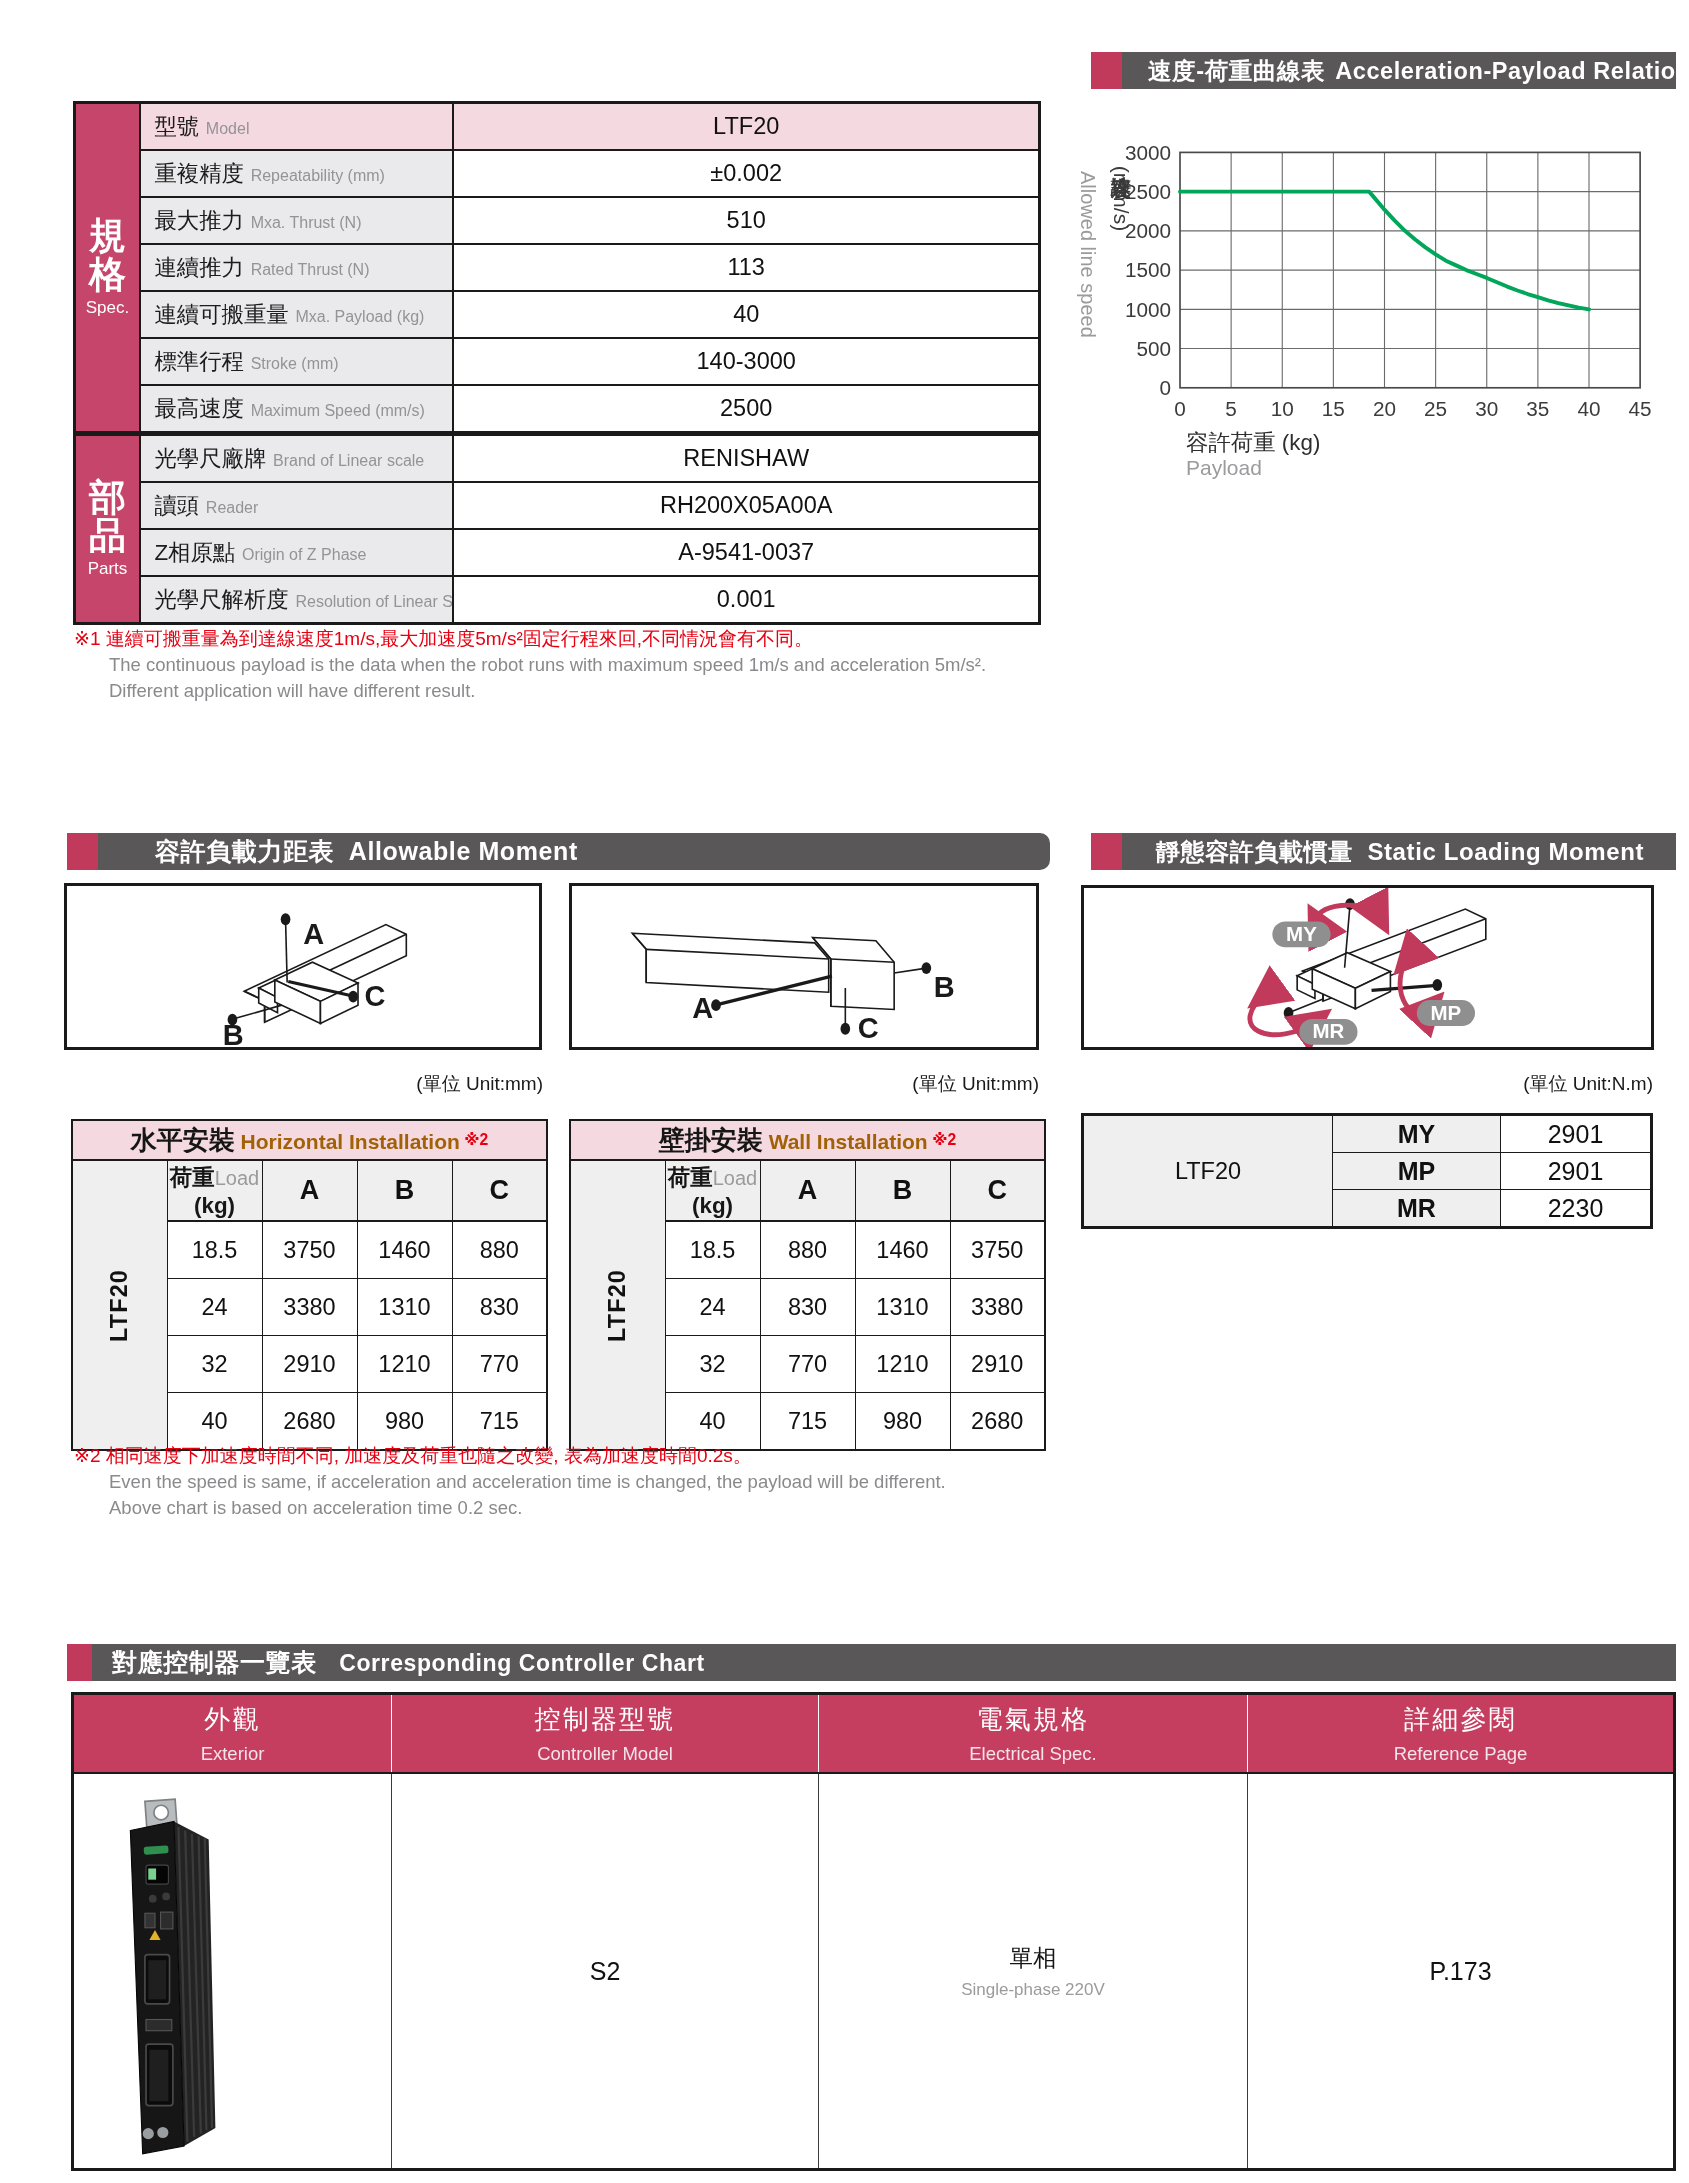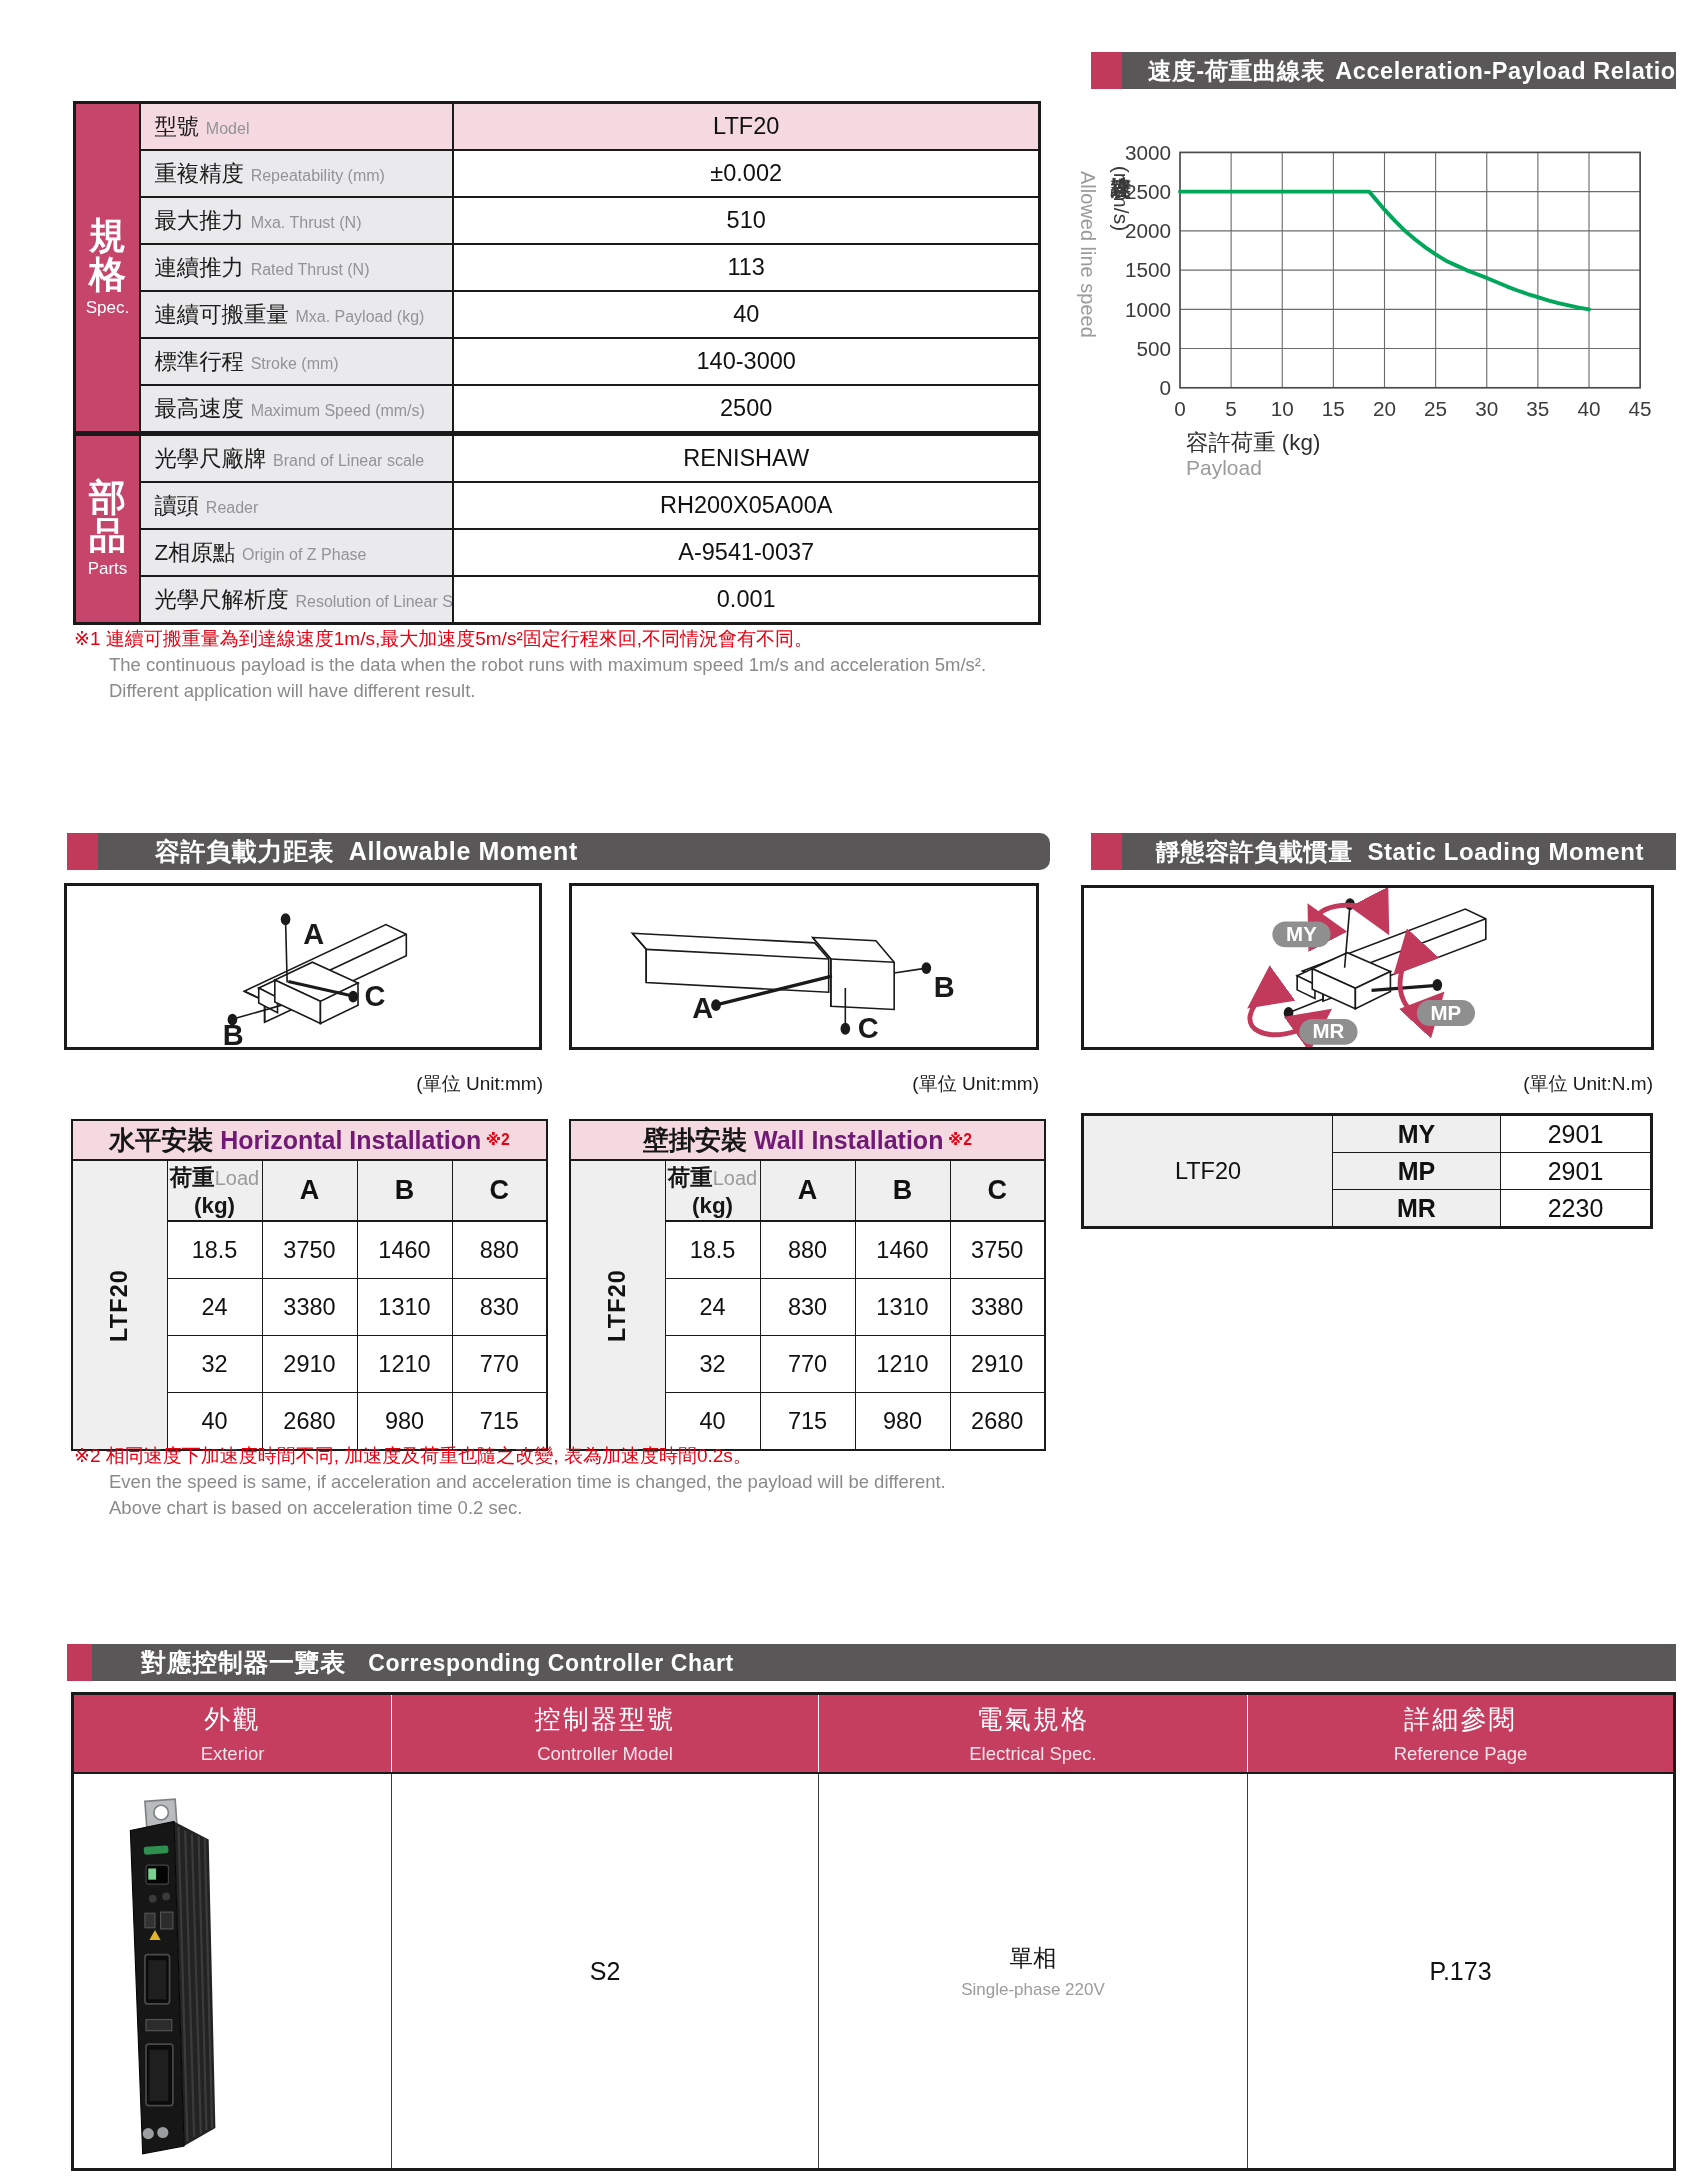--- a/index.html
+++ b/index.html
@@ -35,21 +35,21 @@
   .xlab{position:absolute;left:122px;width:448px;text-align:left;}
   .xlab.zh{top:301px;font-size:22.4px;color:#2e2e2e;}
   .xlab.en{top:330px;font-size:21px;color:#9b9b9e;}
   
   .dbox{position:absolute;background:#fff;border:3.4px solid #1a1a1a;}
   .unit{position:absolute;width:208px;text-align:right;font-size:19px;color:#1a1a1a;white-space:nowrap;}
   
   .mt{position:absolute;width:477px;border:2.8px solid #1a1a1a;}
   .mt th.pink{background:#f5d9e1;height:36px;border-bottom:2.8px solid #1a1a1a;font-weight:bold;white-space:nowrap;}
   .mt th.pink .tzh{font-size:26px;color:#161616;}
-  .mt th.pink .ten{font-size:25px;color:#701a75;}
+  .mt th.pink .ten{font-size:21px;color:#a16207;}
   .mt th.pink .tmk{font-size:15.7px;color:#e60012;vertical-align:super;margin-left:4.5px;}
   .mt td{border:1.7px solid #1a1a1a;text-align:center;}
   .mt tr.chead td{height:44px;background:#efefef;border-bottom:2.8px solid #1a1a1a;}
   .mt td.mband{width:50px;background:#efefef;}
   .mband .rot{display:block;transform:rotate(-90deg);font-size:23.5px;font-weight:bold;letter-spacing:1.1px;white-space:nowrap;}
   .mt td.loadc{width:156px;}
   .loadhd .zh{font-size:22.4px;font-weight:bold;color:#161616;}
   .loadhd .en{font-size:20px;color:#9b9b9d;}
   .mt td.abc{font-size:27px;font-weight:bold;}
   .mt tr.drow td{height:54px;font-size:23.5px;background:#fff;}
@@ -401,21 +401,21 @@
           <td class="key">MP</td>
           <td class="v">2901</td>
         </tr>
     <tr>
           <td class="key">MR</td>
           <td class="v">2230</td>
         </tr>
   </tbody>
     </table>
 
-  <div class="bar" style="left:67px;top:1644px;width:1609px;gap:29px;">
+  <div class="bar" style="left:67px;top:1644px;width:1609px;">
     <span class="sq" style="width:25px;"></span>
     <span class="bt" style="margin-left:20px;"><span>對應控制器一覽表</span><span class="en" style="margin-left:22.4px;font-size:23px;">Corresponding Controller Chart</span></span>
   </div>
 
   <table class="ct">
     <colgroup>
         <col style="width:319px">
         <col style="width:427px">
         <col style="width:429px">
         <col>

